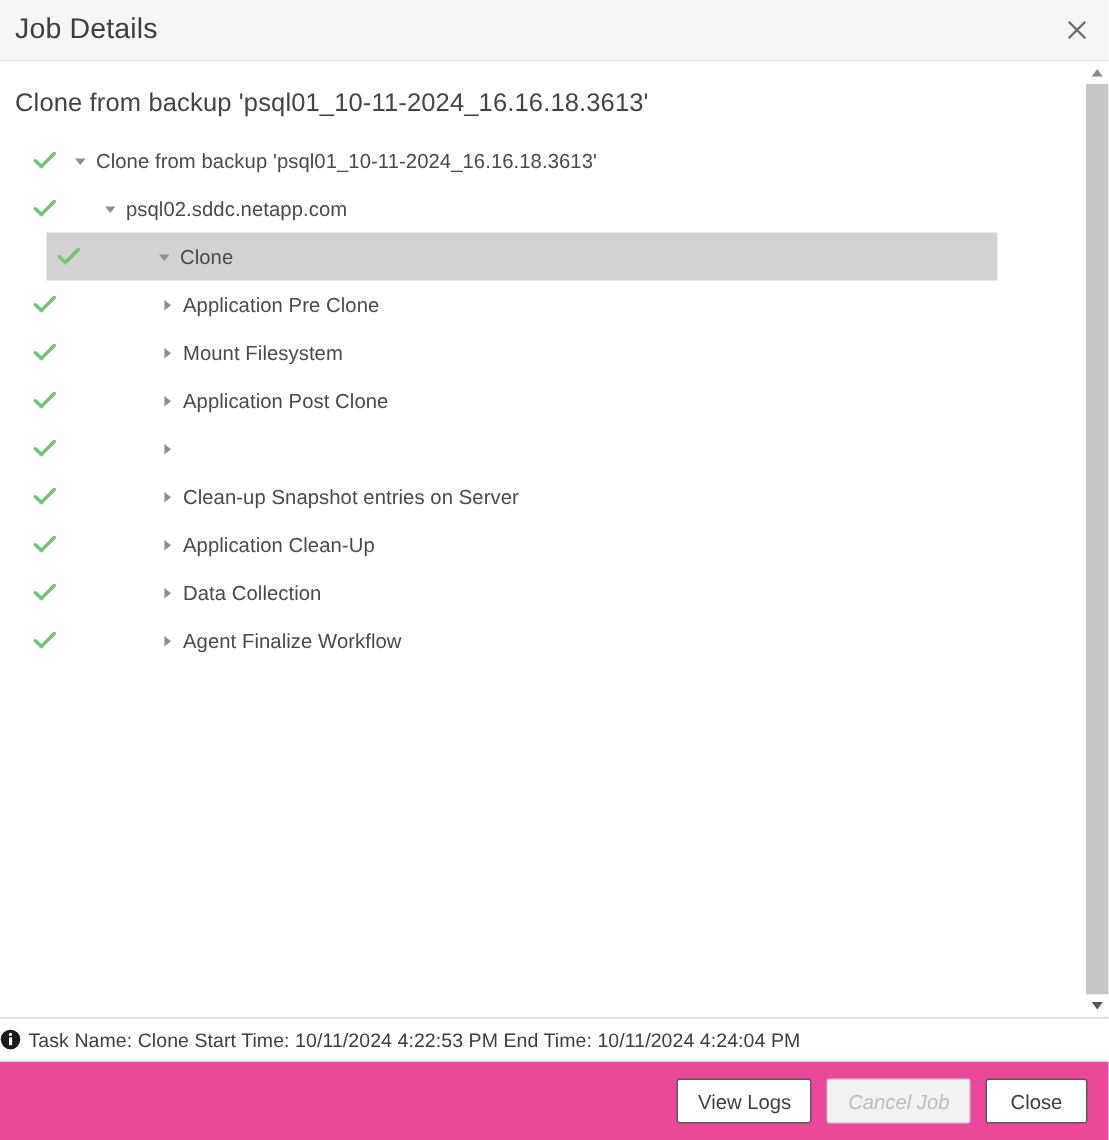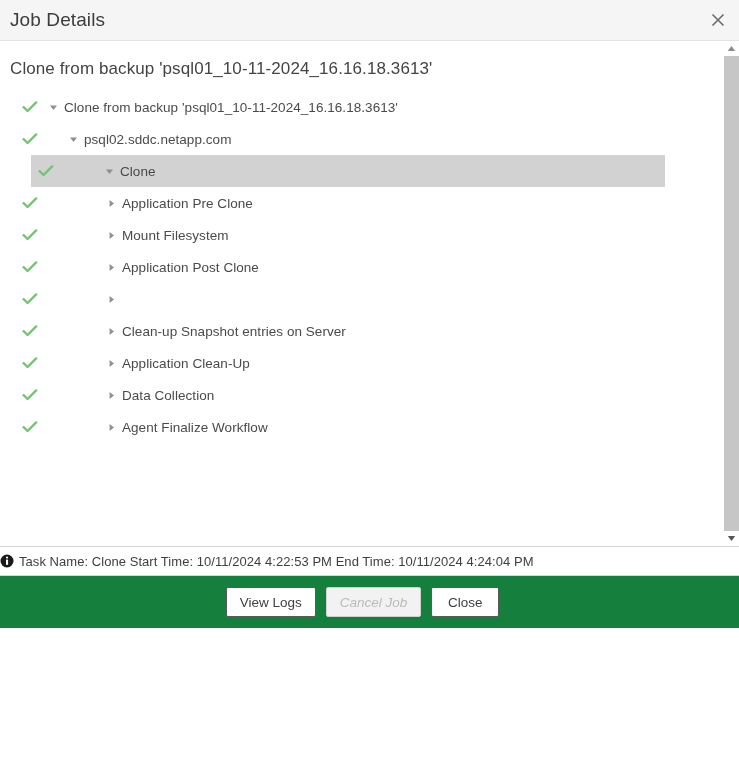--- a/index.html
+++ b/index.html
@@ -11,21 +11,21 @@
     height: 760px;
     background: #ffffff;
     font-family: "Liberation Sans", sans-serif;
     color: #333333;
     overflow: hidden;
   }
 
   .dialog {
     position: relative;
     width: 739px;
-    height: 628px;
+    height: 760px;
     background: #ffffff;
     display: flex;
     flex-direction: column;
   }
 
   
   .titlebar {
     position: relative;
     height: 41px;
     min-height: 41px;
@@ -184,24 +184,24 @@
     font-size: 13px;
     color: #3f3f3f;
     white-space: nowrap;
     letter-spacing: 0.05px;
   }
 
   
   .footer {
     height: 52px;
     min-height: 52px;
-    background: #15803d;
-    display: flex;
-    align-items: center;
-    justify-content: center;
+    background: #ec4899;
+    display: flex;
+    align-items: center;
+    justify-content: flex-end;
     padding-right: 14px;
     gap: 10px;
     box-sizing: border-box;
   }
   .btn {
     min-width: 68px;
     height: 30px;
     padding: 0 13px;
     background: #ffffff;
     border: 1px solid #5a5a5a;

